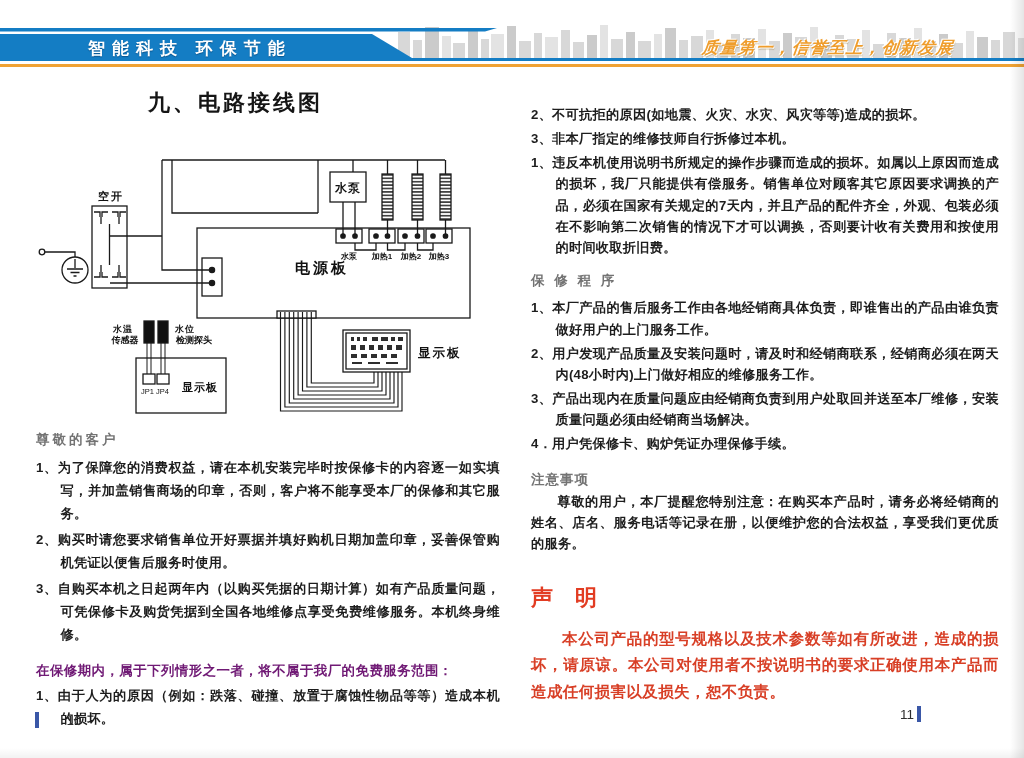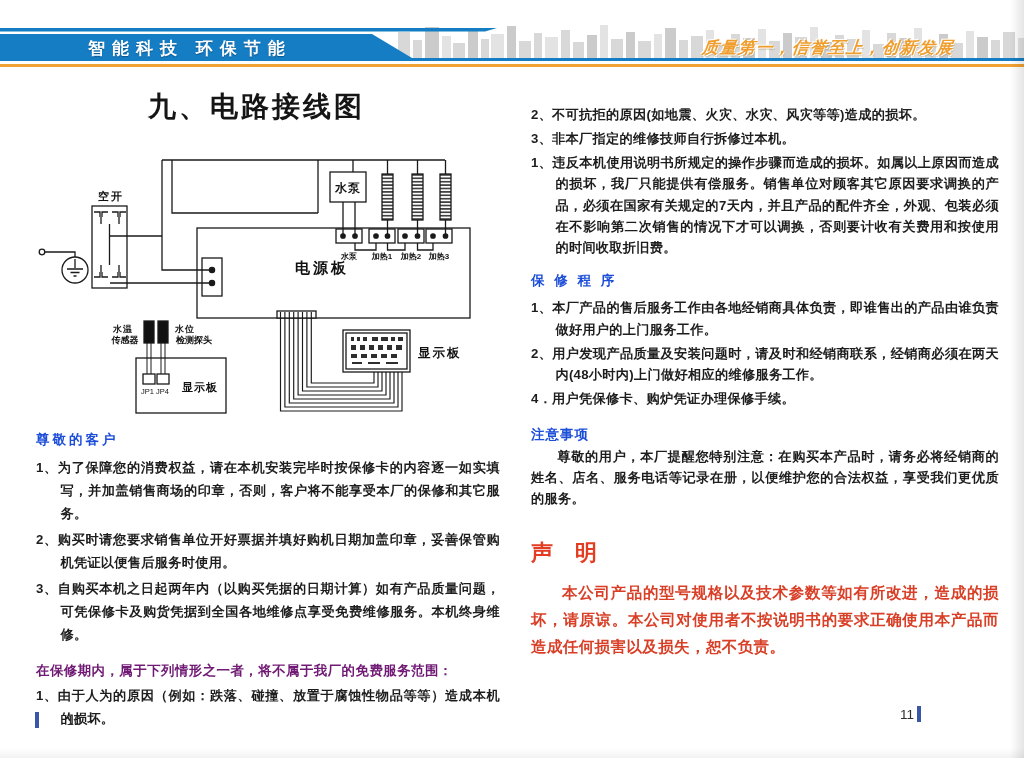--- a/index.html
+++ b/index.html
@@ -15,27 +15,27 @@
   .hdr-banner{position:absolute;left:0;top:34px;width:412px;height:24px;background:#147dc4;
               clip-path:polygon(0 0,372px 0,100% 100%,0 100%);}
   .hdr-banner-text{position:absolute;left:88px;top:37px;font-size:17px;font-weight:bold;color:#ffffff;
                    letter-spacing:7px;text-shadow:0 1px 1px rgba(0,40,80,.45);}
   .hdr-blueline{position:absolute;left:0;top:57.5px;width:1024px;height:3.5px;background:#147dc4;}
   .hdr-orangeline{position:absolute;left:0;top:63.5px;width:1024px;height:3px;background:#f0a233;}
   .hdr-slogan{position:absolute;left:702px;top:37px;font-size:16.5px;font-weight:bold;font-style:italic;
               color:#ef9d2c;letter-spacing:1.5px;transform:skewX(-6deg);
               text-shadow:1px 1px 0 #fff,-1px -1px 0 #fff,1px 2px 1px rgba(130,85,0,.35);}
   
-  .page-title{position:absolute;left:148px;top:88px;font-size:28px;font-weight:bold;color:#151515;letter-spacing:3px;}
+  .page-title{position:absolute;left:148px;top:88px;font-size:22px;font-weight:bold;color:#151515;letter-spacing:3px;}
   .diagram{position:absolute;left:34px;top:146px;width:474px;height:280px;}
   .ltext{position:absolute;left:36px;top:428px;width:464px;font-size:13.2px;font-weight:600;
          line-height:1.74;text-align:justify;letter-spacing:.3px;}
   .rtext{position:absolute;left:531px;top:104px;width:468px;font-size:13.2px;font-weight:600;
          line-height:1.6;text-align:justify;letter-spacing:.3px;}
-  .red-head{color:#1d4ed8;font-weight:bold;letter-spacing:3px;margin:0 0 6px 0;font-size:13.5px;}
+  .red-head{color:#737373;font-weight:bold;letter-spacing:3px;margin:0 0 6px 0;font-size:13.5px;}
   .red-line{color:#701a75;font-weight:bold;margin:12px 0 2px 0;font-size:13.4px;letter-spacing:.5px;}
   p.item{margin:0 0 3px 0;padding-left:1.85em;text-indent:-1.85em;}
   p.plain-indent{margin:0 0 3px 0;text-indent:2em;}
   .statement-title{margin:26px 0 10px 0;text-align:left;color:#e23c22;font-size:22px;font-weight:bold;letter-spacing:8px;}
   .statement-text{margin:0;color:#d83f26;font-size:15.5px;font-weight:bold;line-height:1.72;
                   text-align:justify;text-indent:2em;letter-spacing:.4px;}
   .spacer-sm{height:9px;}
   .spacer-md{height:12px;}
   
   .pagenum{position:absolute;font-size:13.5px;color:#2e2e2e;display:flex;align-items:center;gap:3px;}
@@ -261,20 +261,21 @@
   </div>
 
   <div class="rtext">
     <p class="item">2、不可抗拒的原因(如地震、火灾、水灾、风灾等等)造成的损坏。</p>
     <p class="item">3、非本厂指定的维修技师自行拆修过本机。</p>
     <p class="item">1、违反本机使用说明书所规定的操作步骤而造成的损坏。如属以上原因而造成的损坏，我厂只能提供有偿服务。销售单位对顾客其它原因要求调换的产品，必须在国家有关规定的7天内，并且产品的配件齐全，外观、包装必须在不影响第二次销售的情况下才可以调换，否则要计收有关费用和按使用的时间收取折旧费。</p>
     <div class="spacer-sm"></div>
     <div class="red-head">保 修 程 序</div>
     <p class="item">1、本厂产品的售后服务工作由各地经销商具体负责，即谁售出的产品由谁负责做好用户的上门服务工作。</p>
     <p class="item">2、用户发现产品质量及安装问题时，请及时和经销商联系，经销商必须在两天内(48小时内)上门做好相应的维修服务工作。</p>
+    <p class="item">3、产品出现内在质量问题应由经销商负责到用户处取回并送至本厂维修，安装质量问题必须由经销商当场解决。</p>
     <p class="item">4．用户凭保修卡、购炉凭证办理保修手续。</p>
     <div class="spacer-md"></div>
     <div class="red-head" style="letter-spacing:1px;margin-bottom:0;">注意事项</div>
     <p class="plain-indent">尊敬的用户，本厂提醒您特别注意：在购买本产品时，请务必将经销商的姓名、店名、服务电话等记录在册，以便维护您的合法权益，享受我们更优质的服务。</p>
     <div class="statement-title">声 明</div>
     <p class="statement-text">本公司产品的型号规格以及技术参数等如有所改进，造成的损坏，请原谅。本公司对使用者不按说明书的要求正确使用本产品而造成任何损害以及损失，恕不负责。</p>
   </div>
 
   <div class="pagenum pn-left">
     <span class="bar"></span>

